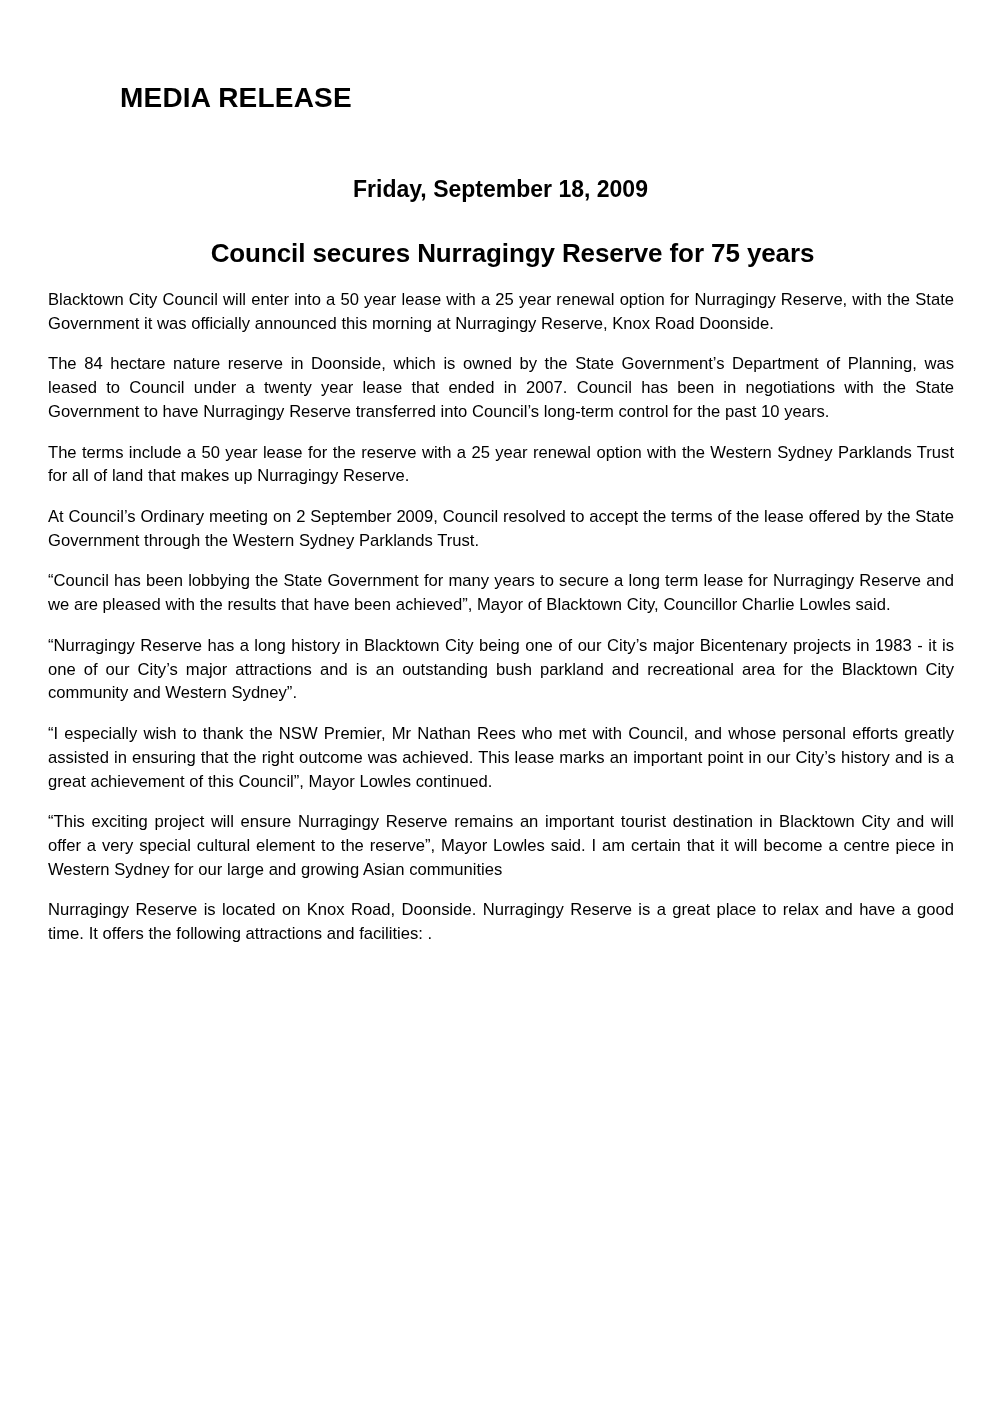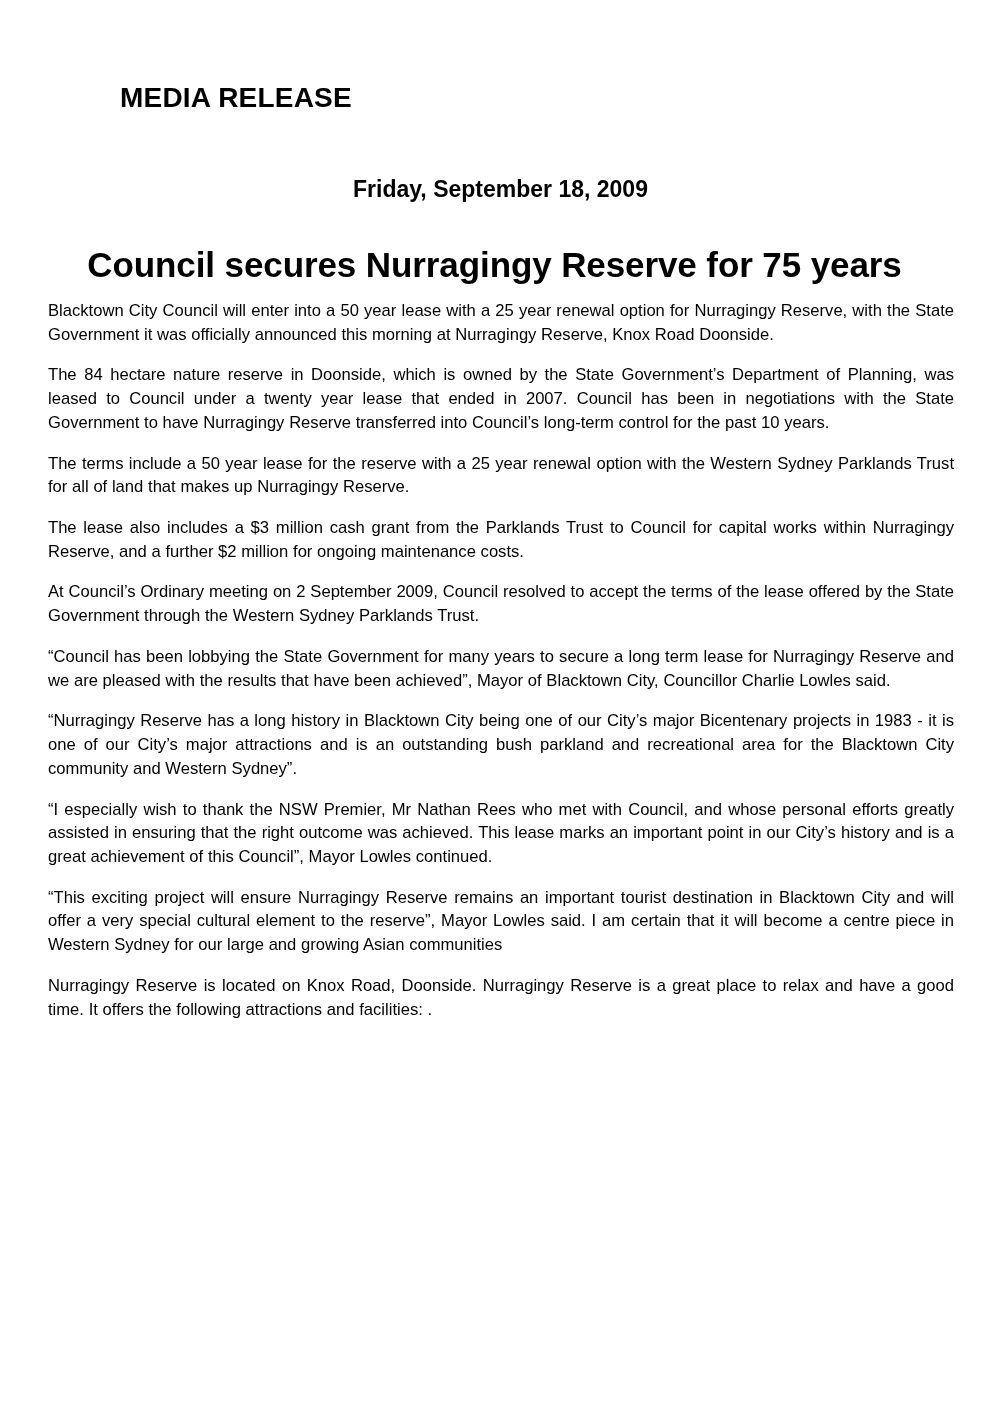--- a/index.html
+++ b/index.html
@@ -43,37 +43,36 @@
     width: 905px;
     text-align: center;
     font-size: 23px;
     font-weight: bold;
     line-height: 1.2;
   }
 
   
   .headline {
     position: absolute;
-    left: 42px;
+    left: 60px;
     top: 222px;
     width: 905px;
     text-align: center;
-    font-size: 35px;
+    font-size: 26px;
     font-weight: bold;
     line-height: 1.15;
     letter-spacing: -0.1px;
   }
 
   
   .body-copy {
     position: absolute;
     left: 48px;
     top: 288px;
     width: 906px;
-    margin-top: 11px;
   }
   .para {
     font-size: 16.6px;
     line-height: 1.43;
     text-align: justify;
     text-justify: inter-word;
     margin: 0 0 17px 0;
     hyphens: none;
     word-spacing: 0.1px;
   }
@@ -89,21 +88,20 @@
   <div class="masthead">MEDIA RELEASE</div>
 
   <div class="dateline">Friday, September 18, 2009</div>
 
   <h1 class="headline">Council secures Nurragingy Reserve for 75 years</h1>
 
   <div class="body-copy">
     <p class="para">Blacktown City Council will enter into a 50 year lease with a 25 year renewal option for Nurragingy Reserve, with the State Government it was officially announced this morning at Nurragingy Reserve, Knox Road Doonside.</p>
     <p class="para">The 84 hectare nature reserve in Doonside, which is owned by the State Government’s Department of Planning, was leased to Council under a twenty year lease that ended in 2007. Council has been in negotiations with the State Government to have Nurragingy Reserve transferred into Council’s long-term control for the past 10 years.</p>
     <p class="para">The terms include a 50 year lease for the reserve with a 25 year renewal option with the Western Sydney Parklands Trust for all of land that makes up Nurragingy Reserve.</p>
-    <p class="para">The lease also includes a $3 million cash grant from the Parklands Trust to Council for capital works within Nurragingy Reserve, and a further $2 million for ongoing maintenance costs.</p>
     <p class="para">At Council’s Ordinary meeting on 2 September 2009, Council resolved to accept the terms of the lease offered by the State Government through the Western Sydney Parklands Trust.</p>
     <p class="para">“Council has been lobbying the State Government for many years to secure a long term lease for Nurragingy Reserve and we are pleased with the results that have been achieved”, Mayor of Blacktown City, Councillor Charlie Lowles said.</p>
     <p class="para">“Nurragingy Reserve has a long history in Blacktown City being one of our City’s major Bicentenary projects in 1983 - it is one of our City’s major attractions and is an outstanding bush parkland and recreational area for the Blacktown City community and Western Sydney”.</p>
     <p class="para">“I especially wish to thank the NSW Premier, Mr Nathan Rees who met with Council, and whose personal efforts greatly assisted in  ensuring that the right outcome was achieved. This lease marks an important point in our City’s history and is a great achievement of this Council”, Mayor Lowles continued.</p>
     <p class="para">“This exciting project will ensure Nurragingy Reserve remains an important  tourist destination in  Blacktown City and will offer a very special cultural element to the reserve”, Mayor Lowles said.  I am certain that it will become a centre piece in Western Sydney for our large and growing Asian communities</p>
     <p class="para">Nurragingy Reserve is located on Knox Road, Doonside. Nurragingy Reserve is a great place to relax and have a good time. It offers the following attractions and facilities:        .</p>
   </div>
 
 </div>
 

